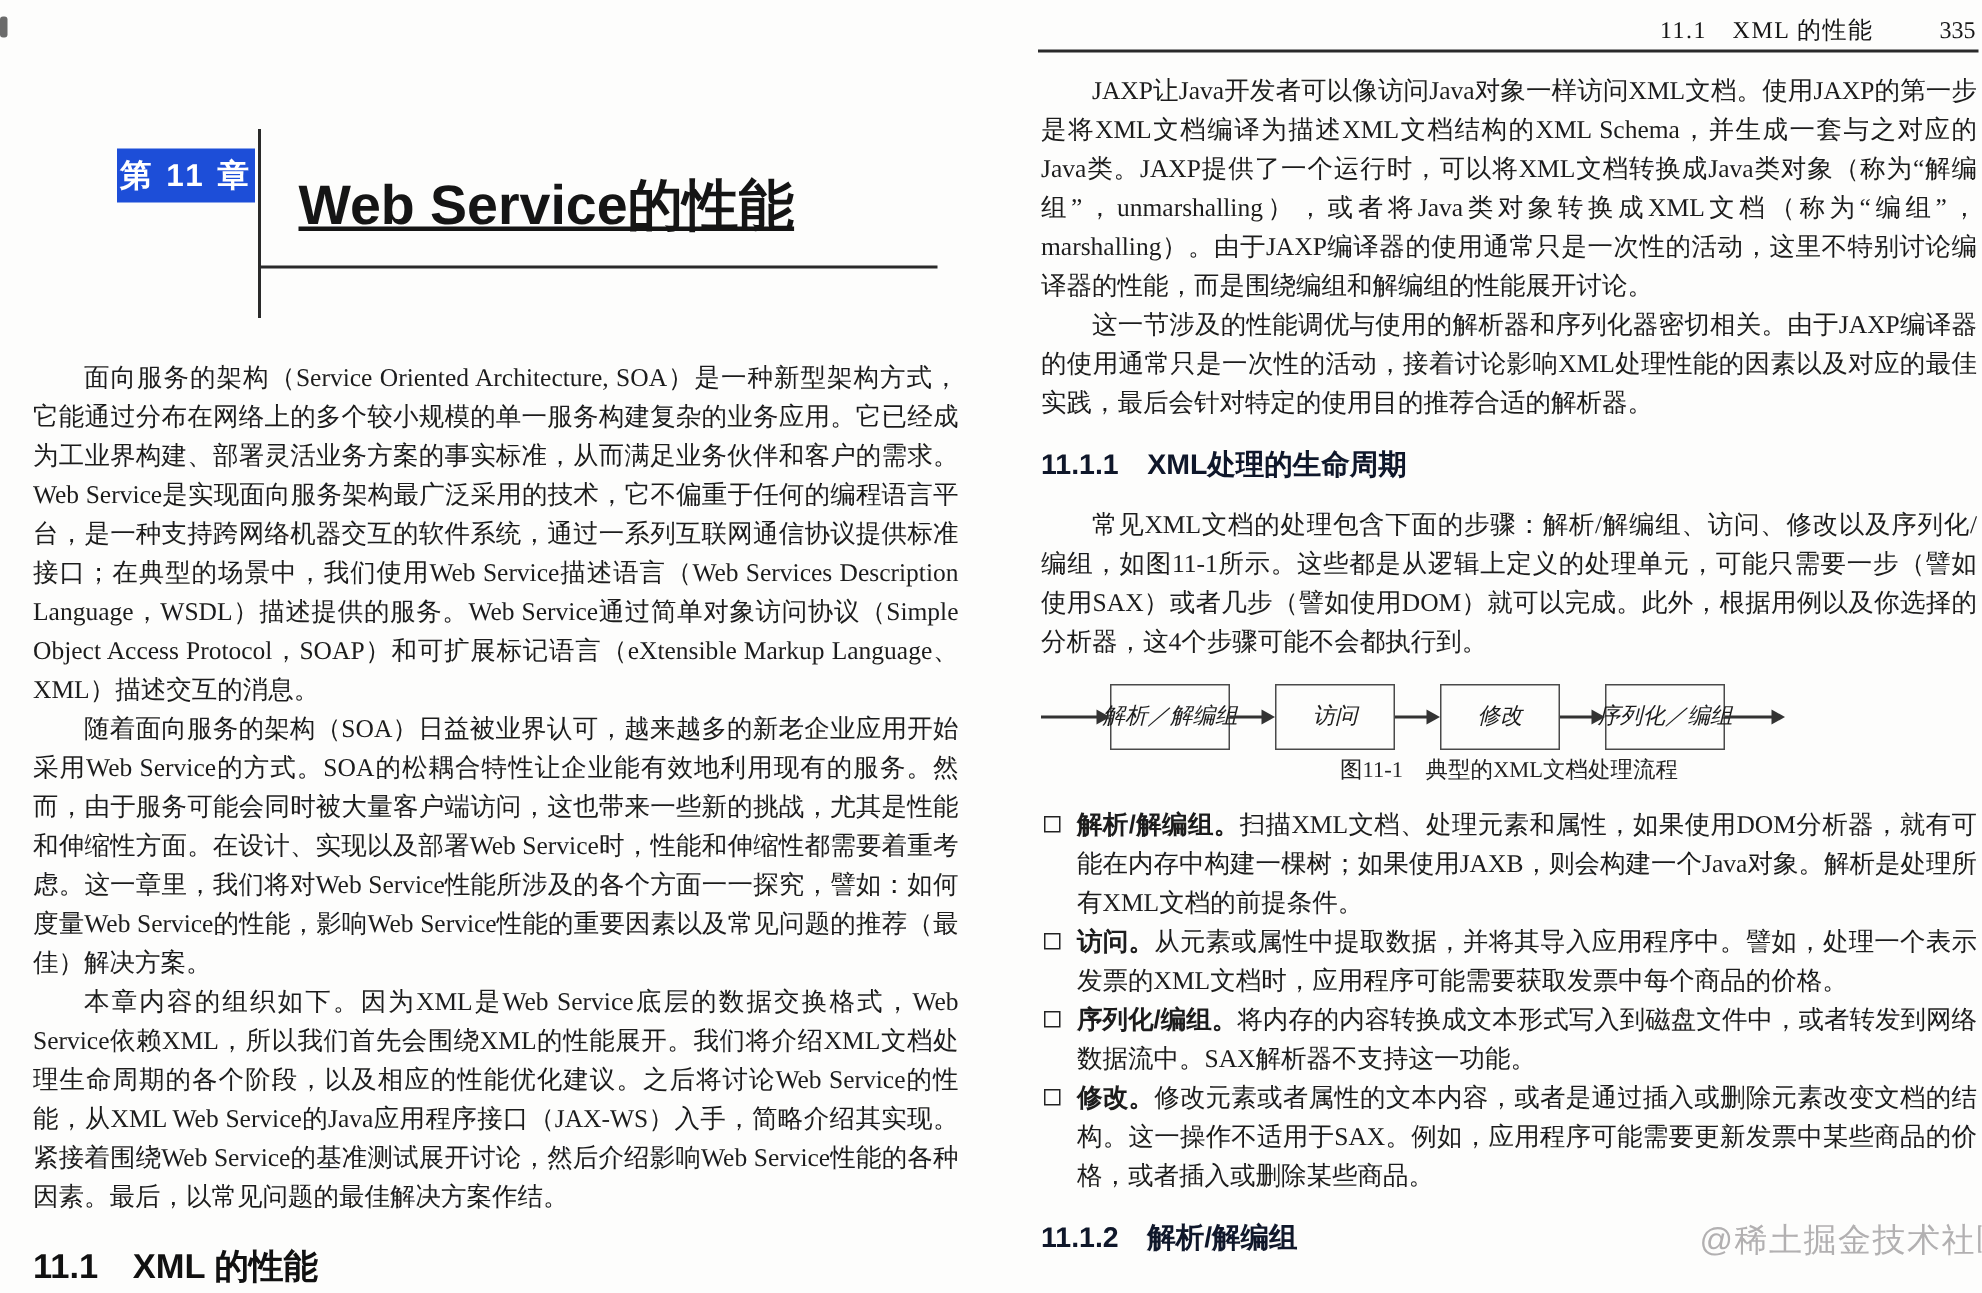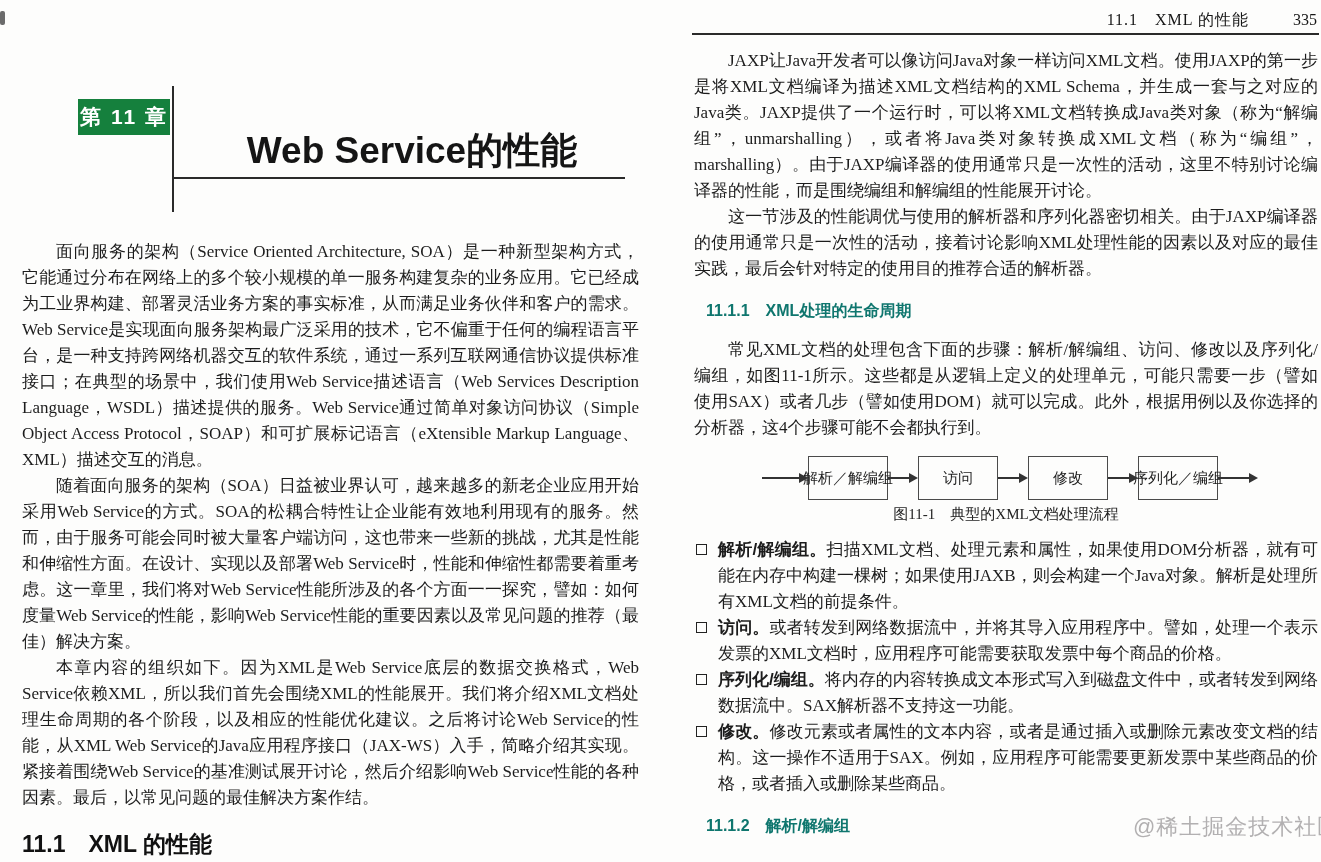--- a/index.html
+++ b/index.html
@@ -7,53 +7,53 @@
     width:1321px;height:862px;position:relative;overflow:hidden;
     background:#fdfdfc;color:#1c1c1c;
     font-family:"Liberation Serif","DejaVu Serif",serif;
   }
   .page-left{position:absolute;left:0;top:0;width:660px;height:862px;}
   .page-right{position:absolute;left:692px;top:0;width:627px;height:862px;}
 
   
   .chapter-badge{
     position:absolute;left:78px;top:99px;width:92px;height:36px;
-    background:#15803d;color:#fff;display:flex;align-items:center;justify-content:center;
+    background:#1d4ed8;color:#fff;display:flex;align-items:center;justify-content:center;
     font-family:"Liberation Sans","DejaVu Sans",sans-serif;font-weight:bold;font-size:21px;letter-spacing:2px;
   }
   .vline{position:absolute;left:172px;top:86px;width:2px;height:126px;background:#2a2a2a;}
   .chapter-title{
-    position:absolute;left:199px;top:126px;width:426px;text-align:center;
-    font-family:"Liberation Sans","DejaVu Sans",sans-serif;font-weight:bold;font-size:37px;color:#151515;white-space:nowrap;
+    position:absolute;left:199px;top:112px;width:426px;text-align:left;
+    font-family:"Liberation Sans","DejaVu Sans",sans-serif;font-weight:bold;font-size:37px;color:#151515;white-space:nowrap;text-decoration:underline;
   }
   .hline{position:absolute;left:172px;top:177px;width:453px;height:2px;background:#2a2a2a;}
 
   .left-body{position:absolute;left:22px;top:239px;width:617px;
     font-size:17px;line-height:26px;text-align:justify;}
   .left-body p,.right-body p{margin:0;text-indent:2em;}
 
   h2.sec{
     font-family:"Liberation Sans","DejaVu Sans",sans-serif;font-weight:bold;
     font-size:23px;color:#111;margin:20px 0 14px;text-indent:0;
   }
   h3.subsec{
     font-family:"Liberation Sans","DejaVu Sans",sans-serif;font-weight:bold;
-    font-size:16px;color:#0f766e;margin:16px 12px 13px;text-indent:0;
+    font-size:19px;color:#0f172a;margin:16px 0 13px;text-indent:0;
   }
 
   
   .r-header{position:absolute;top:10px;right:2px;font-size:16px;color:#161616;display:flex;align-items:baseline;}
   .r-header .sec-name{margin-right:44px;letter-spacing:1px;}
   .r-rule{position:absolute;top:33px;left:0;width:627px;height:2px;background:#2a2a2a;}
   .right-body{position:absolute;left:2px;top:48px;width:624px;
     font-size:17px;line-height:26px;text-align:justify;}
 
   
   .figure{margin:14px 0 10px;}
-  .flow{display:flex;align-items:center;justify-content:center;height:46px;}
+  .flow{display:flex;align-items:center;height:46px;font-style:italic;}
   .fbox{
     width:78px;height:42px;border:1px solid #4a4a4a;background:#fdfdfc;
     display:flex;align-items:center;justify-content:center;
     font-size:15px;white-space:nowrap;flex:0 0 auto;
   }
   .arrow{position:relative;height:2px;background:#333;flex:0 0 auto;margin-right:8px;}
   .arrow.mid{width:22px;}
   .arrow.lead{width:38px;}
   .arrow.tail{width:32px;margin-right:0;}
   .arrow::after{
@@ -124,21 +124,21 @@
         <span class="arrow tail"></span>
       </div>
       <div class="fcaption">图11-1　典型的XML文档处理流程</div>
     </div>
 
     <div class="bullets">
       <div class="bullet">
         <span class="marker"></span><span class="term">解析/解编组。</span><span>扫描XML文档、处理元素和属性，如果使用DOM分析器，就有可能在内存中构建一棵树；如果使用JAXB，则会构建一个Java对象。解析是处理所有XML文档的前提条件。</span>
       </div>
       <div class="bullet">
-        <span class="marker"></span><span class="term">访问。</span><span>或者转发到网络数据流中，并将其导入应用程序中。譬如，处理一个表示发票的XML文档时，应用程序可能需要获取发票中每个商品的价格。</span>
+        <span class="marker"></span><span class="term">访问。</span><span>从元素或属性中提取数据，并将其导入应用程序中。譬如，处理一个表示发票的XML文档时，应用程序可能需要获取发票中每个商品的价格。</span>
       </div>
       <div class="bullet">
         <span class="marker"></span><span class="term">序列化/编组。</span><span>将内存的内容转换成文本形式写入到磁盘文件中，或者转发到网络数据流中。SAX解析器不支持这一功能。</span>
       </div>
       <div class="bullet">
         <span class="marker"></span><span class="term">修改。</span><span>修改元素或者属性的文本内容，或者是通过插入或删除元素改变文档的结构。这一操作不适用于SAX。例如，应用程序可能需要更新发票中某些商品的价格，或者插入或删除某些商品。</span>
       </div>
     </div>
 
     <h3 class="subsec">11.1.2　解析/解编组</h3>

